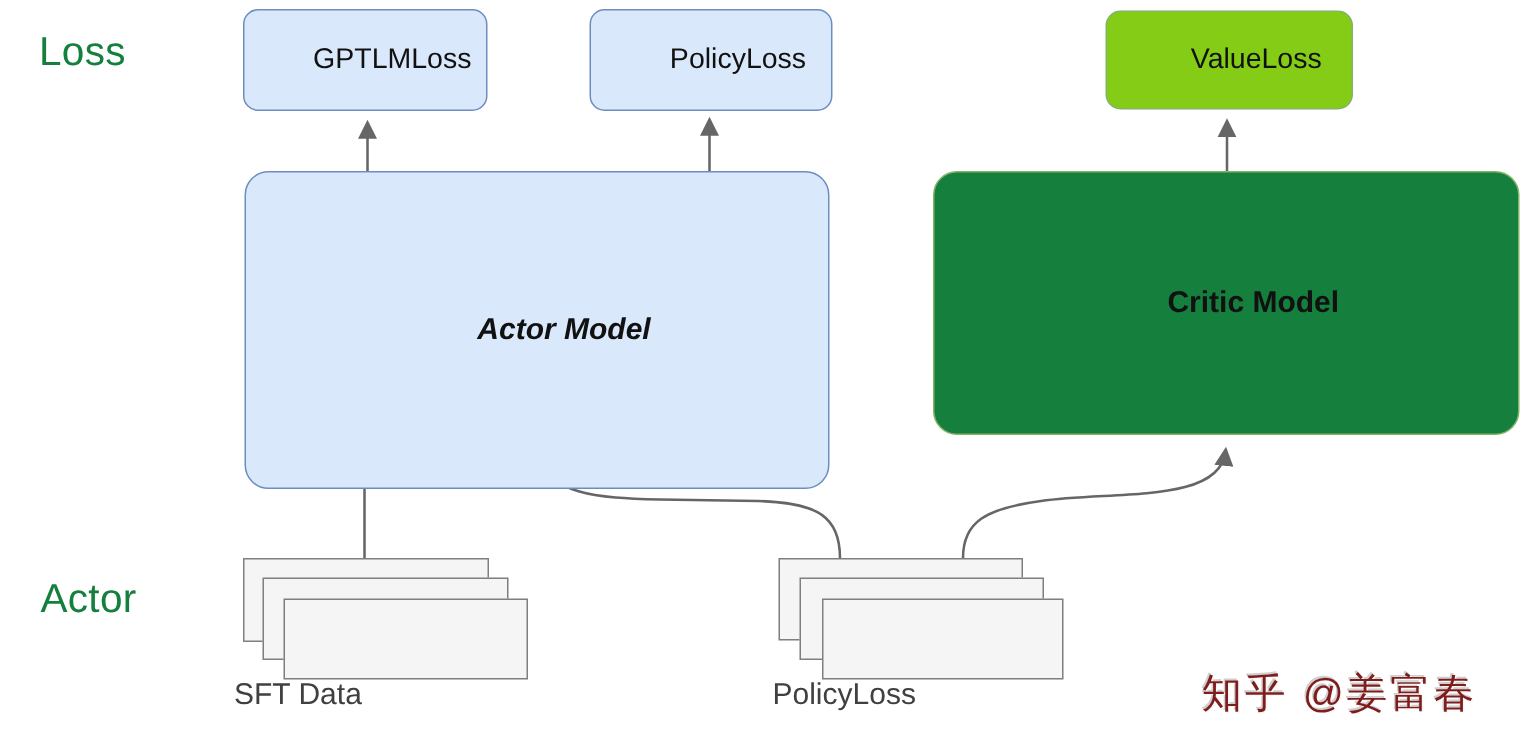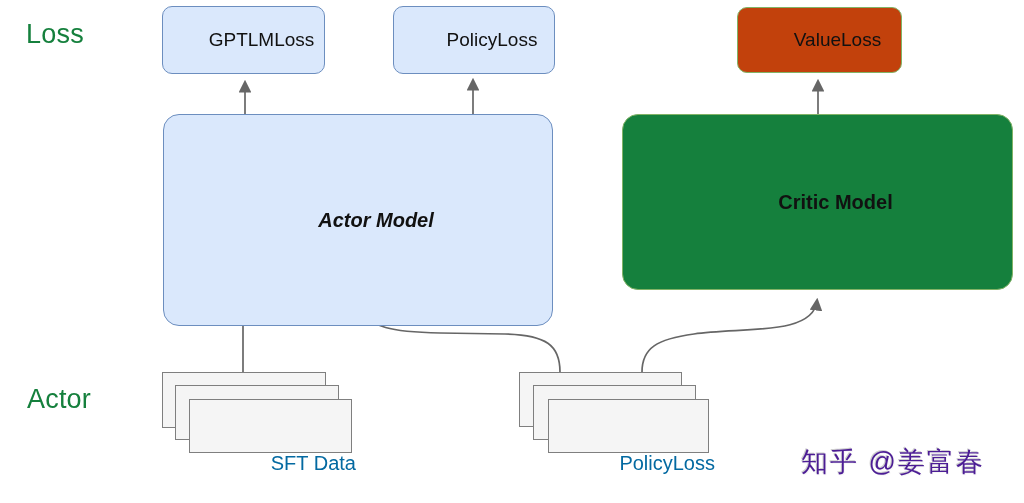--- a/index.html
+++ b/index.html
@@ -40,21 +40,21 @@
     text-align: center;
     padding-left: 36px;
   }
 
   .loss-box {
     font-size: 19px;
     border-radius: 10px;
     border: 1.6px solid #6c8ebf;
     background: #dae8fc;
   }
-  .loss-box.green { border-color: #82b366; background: #c2410c; }
+  .loss-box.green { border-color: #82b366; background: #84cc16; }
 
   .box-gptlmloss { left: 162px; top: 6px;  width: 163px; height: 68px; }
   .box-policyloss{ left: 393px; top: 6px;  width: 162px; height: 68px; }
   .box-valueloss { left: 737px; top: 7px;  width: 165px; height: 66px; }
 
   .model-box {
     font-size: 20px;
     font-weight: bold;
     border-radius: 16px;
   }
@@ -78,32 +78,32 @@
   .sft-front { left: 189px; top: 399px; width: 163px; height: 54px; }
   
   .exp-back  { left: 519px; top: 372px; width: 163px; height: 55px; }
   .exp-mid   { left: 533px; top: 385px; width: 163px; height: 55px; }
   .exp-front { left: 548px; top: 399px; width: 161px; height: 54px; }
 
   .stack-label {
     position: absolute;
     width: 200px;
     font-size: 20px;
-    color: #0369a1;
-    text-align: right;
+    color: #404040;
+    text-align: left;
     top: 452px;
   }
   .stack-label.sft { left: 156px; }
   .stack-label.exp { left: 515px; }
 
   .watermark {
     position: absolute;
     left: 801px; top: 444px;
     font-size: 27px;
-    color: #4c1d95;
+    color: #7f1d1d;
     text-shadow: 1px 1px 0 #f7f7f7, -1px -1px 0 #cfcfcf;
     letter-spacing: 2px;
     white-space: nowrap;
   }
 </style>
 </head>
 <body>
 
 <div class="canvas">
 

